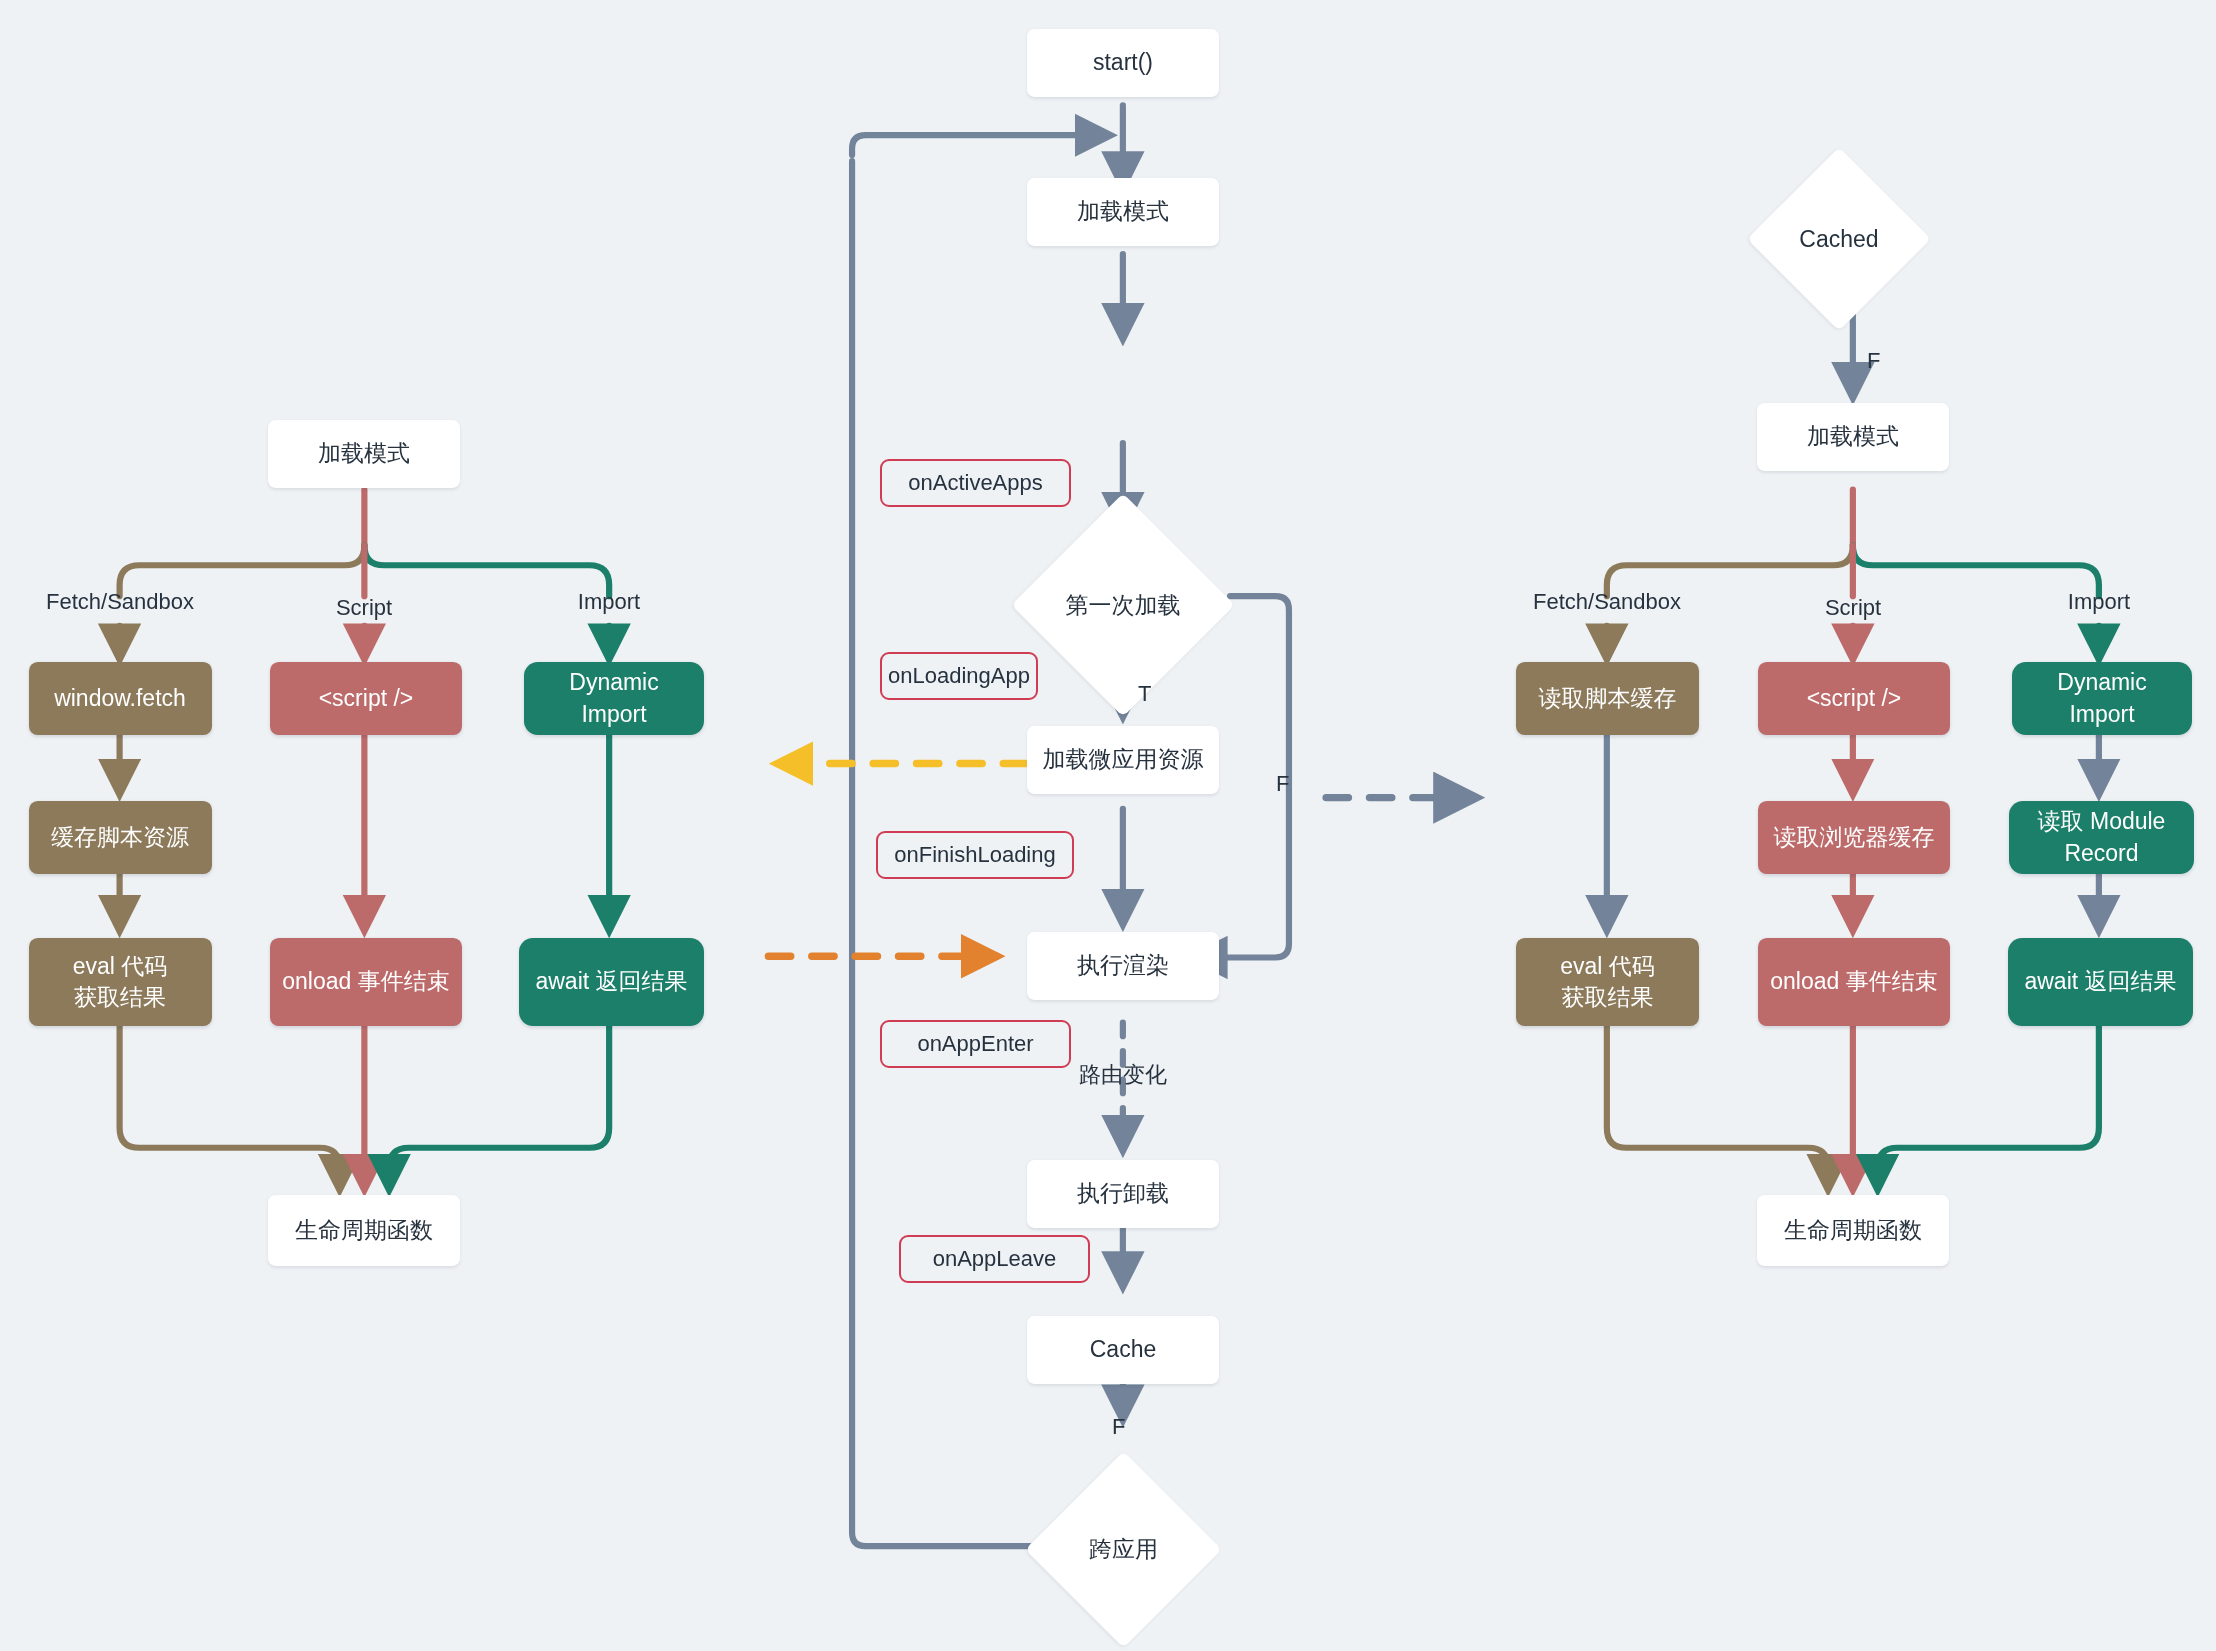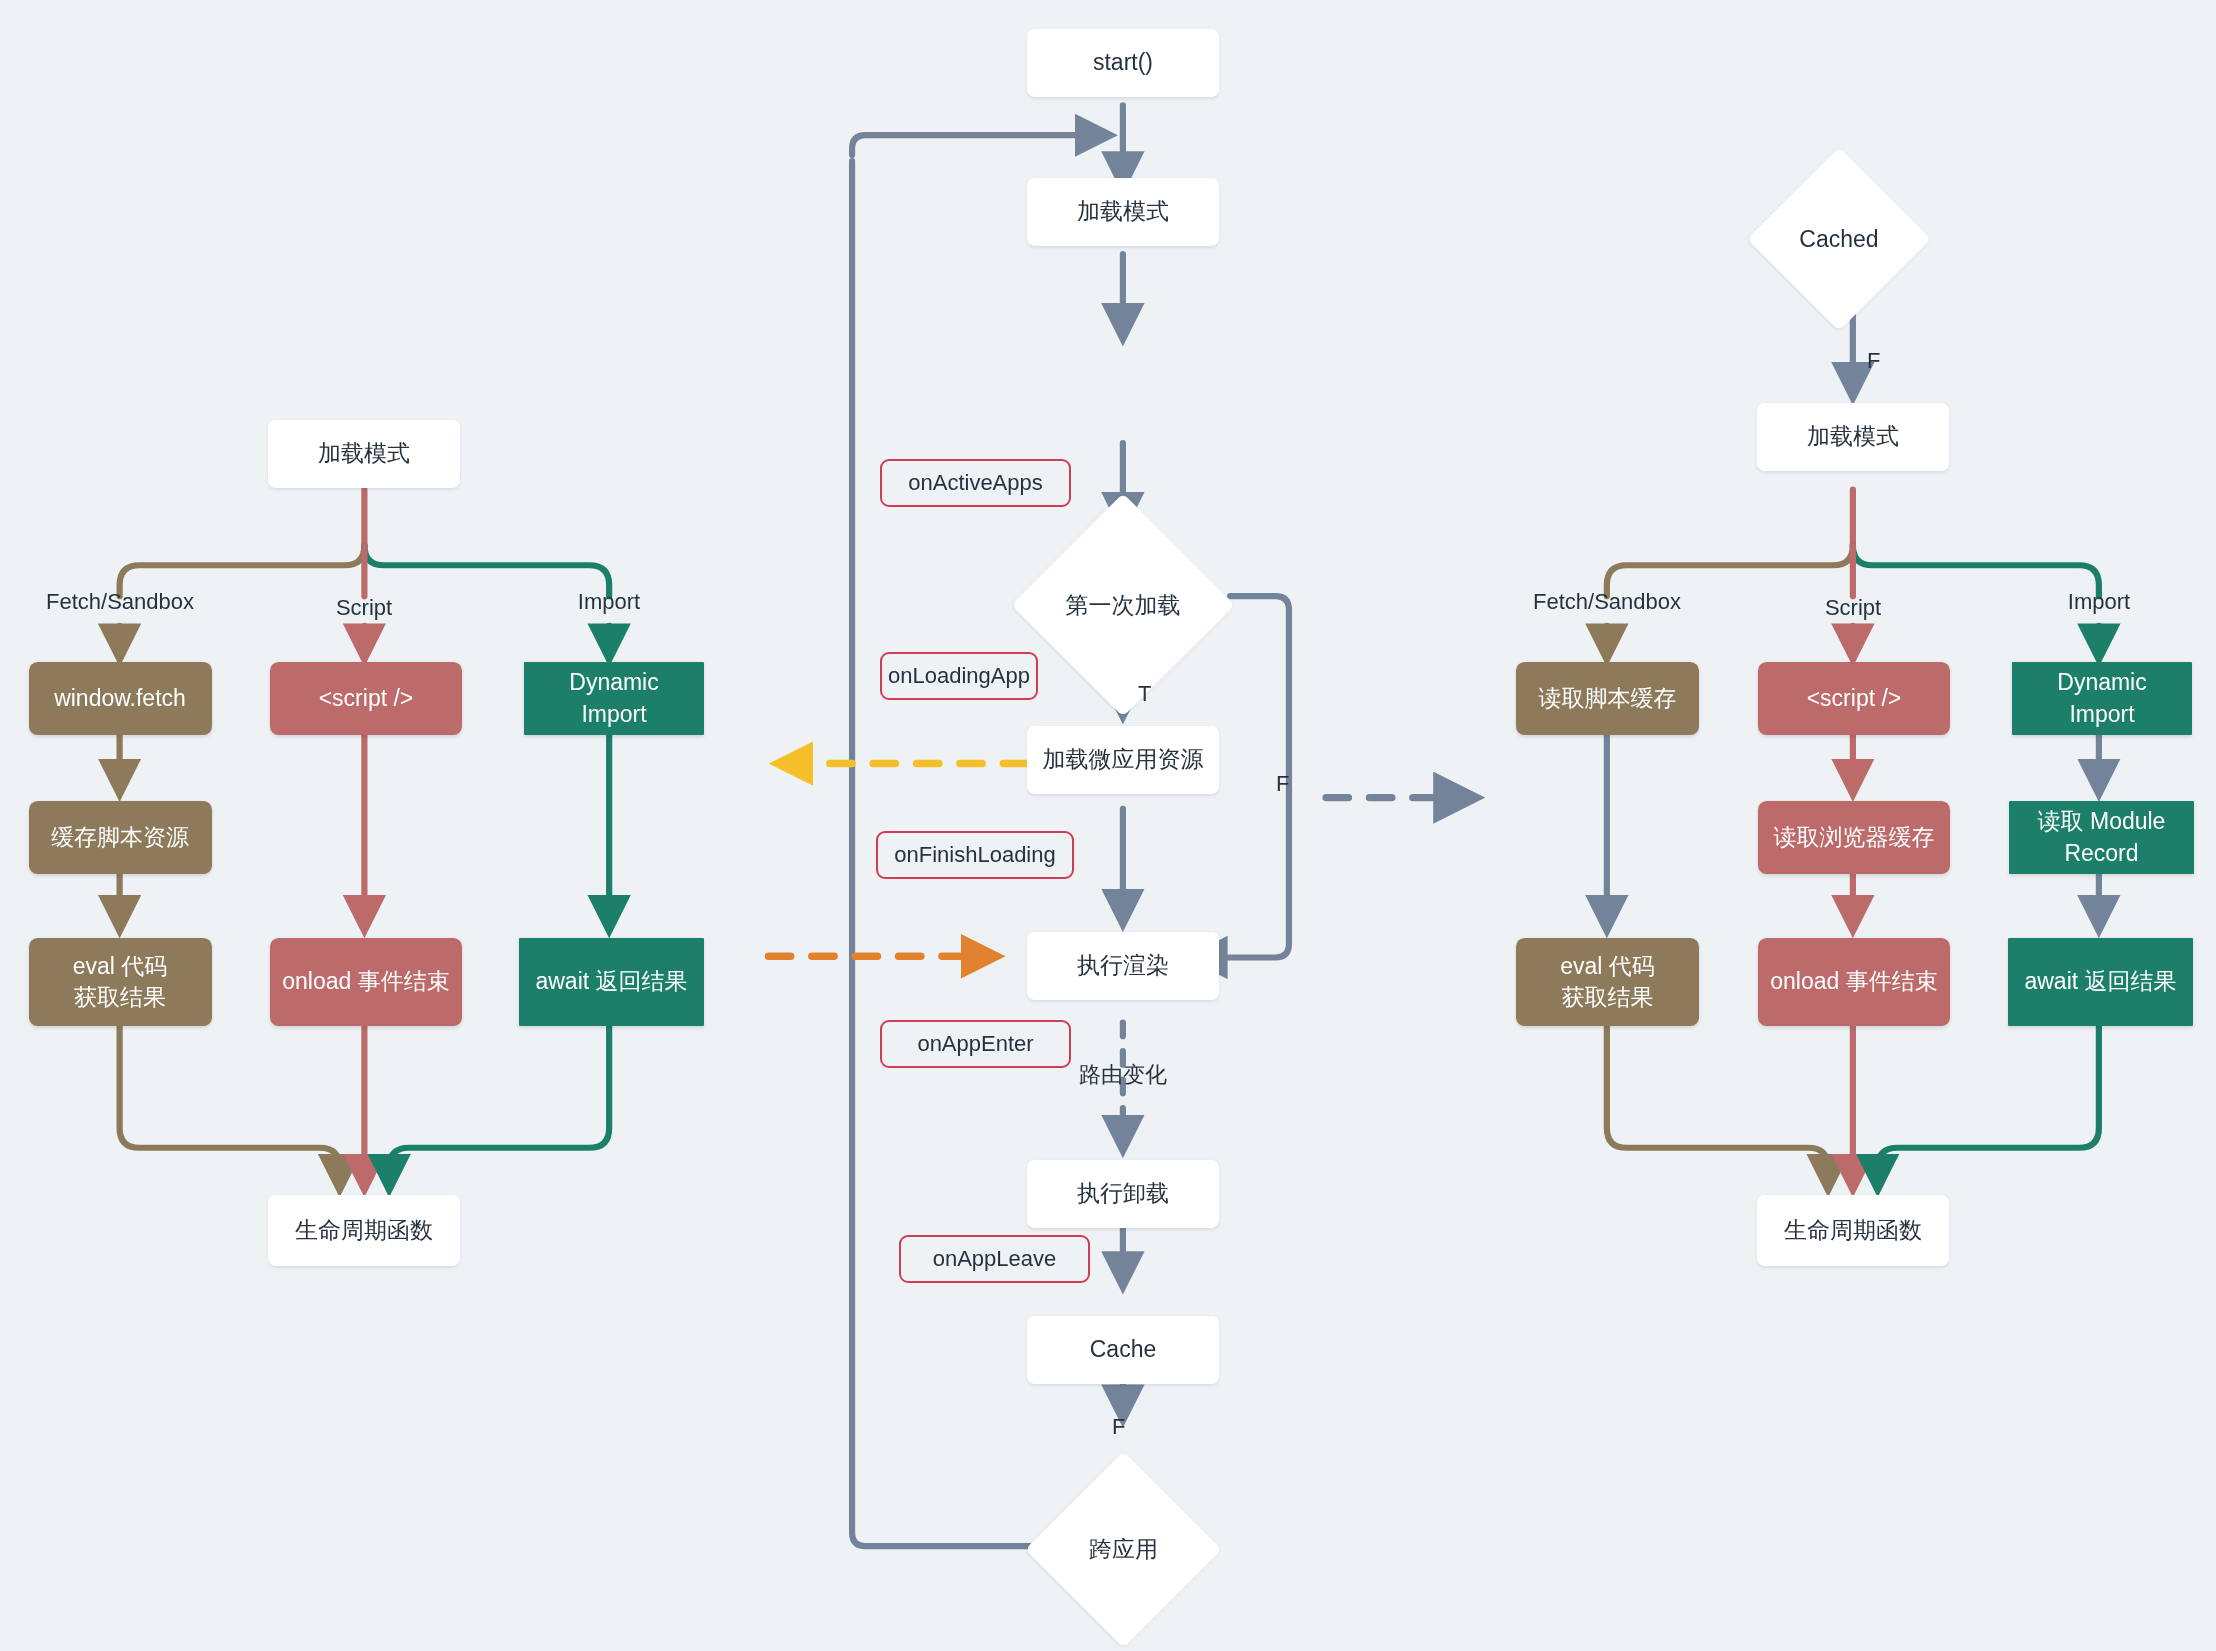--- a/index.html
+++ b/index.html
@@ -7,21 +7,21 @@
   #stage{position:relative;width:2216px;height:1651px;background:#eff2f5;overflow:hidden;}
   svg.edges{position:absolute;left:0;top:0;width:2216px;height:1651px;pointer-events:none;}
 
   .node{position:absolute;box-sizing:border-box;display:flex;align-items:center;justify-content:center;
         text-align:center;line-height:1.35;border-radius:7.4px;}
   .node .lbl{display:block;white-space:pre-line;}
 
   .n-plain{background:#ffffff;color:#27323f;box-shadow:0 1.2px 3.1px rgba(30,45,70,.10);font-size:23px;}
   .n-tan  {background:#8c7a5b;color:#ffffff;font-size:23px;border-radius:8.7px;box-shadow:0 1.2px 3.7px rgba(30,45,70,.14);}
   .n-red  {background:#bd6a6a;color:#ffffff;font-size:23px;border-radius:8.7px;box-shadow:0 1.2px 3.7px rgba(30,45,70,.14);}
-  .n-green{background:#1b7f6a;color:#ffffff;font-size:23px;border-radius:1px;box-shadow:0 1.2px 3.7px rgba(30,45,70,.14);}
+  .n-green{background:#1b7f6a;color:#ffffff;font-size:23px;border-radius:14px;box-shadow:0 1.2px 3.7px rgba(30,45,70,.14);}
   .n-hook {background:transparent;color:#27323f;border:2.5px solid #d03c54;border-radius:9px;font-size:22px;}
 
   .diamond{position:absolute;display:flex;align-items:center;justify-content:center;}
   .diamond .dshape{position:absolute;left:0;top:0;width:100%;height:100%;background:#ffffff;
      transform:rotate(45deg);border-radius:6.2px;box-shadow:0 1.2px 3.7px rgba(30,45,70,.10);}
   .diamond .dtxt{position:relative;z-index:2;font-size:23px;color:#27323f;white-space:nowrap;}
 
   .elabel{position:absolute;color:#27323f;font-size:22px;white-space:nowrap;}
   .elabel.c{transform:translateX(-50%);}
 </style>

